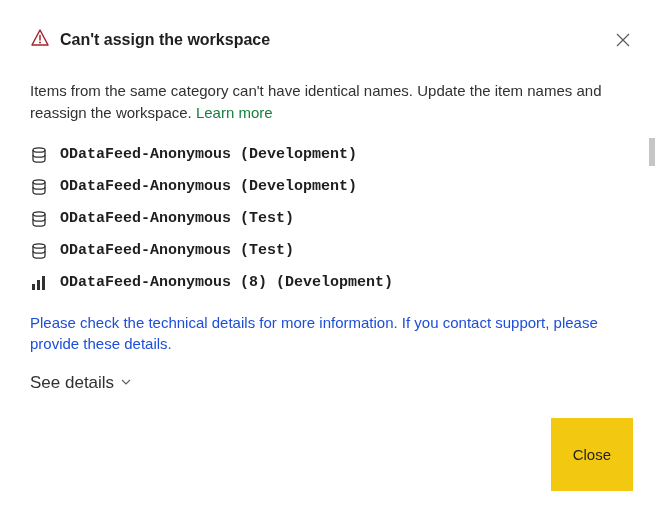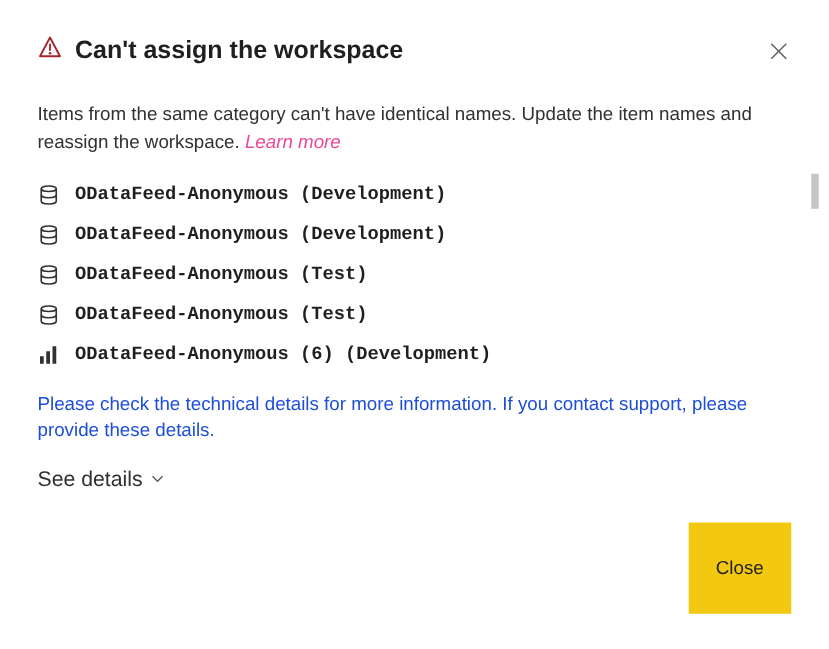--- a/index.html
+++ b/index.html
@@ -21,44 +21,43 @@
       align-items: center;
       justify-content: space-between;
       margin-bottom: 28px;
     }
     .header-left {
       display: flex;
       align-items: center;
       gap: 10px;
     }
     .title {
-      font-size: 20px;
+      font-size: 16px;
       font-weight: 700;
       color: #201f1e;
     }
     .close-x {
       cursor: pointer;
       color: #605e5c;
       width: 20px;
       height: 20px;
       display: flex;
       align-items: center;
       justify-content: center;
     }
     .message {
       font-size: 15px;
       line-height: 1.45;
       color: #323130;
       margin-bottom: 22px;
     }
     .link {
-      color: #ec4899;
+      color: #15803d;
       text-decoration: none;
       cursor: pointer;
-      font-style: italic;
     }
     .scroll-area {
       position: relative;
     }
     .scrollbar-thumb {
       position: absolute;
       right: -22px;
       top: -8px;
       width: 6px;
       height: 28px;
@@ -196,21 +195,21 @@
     </div>
 
     <div class="item">
       <span class="item-icon">
         <svg width="18" height="18" viewBox="0 0 18 18">
           <rect x="2" y="10" width="3" height="6" fill="#323130"></rect>
           <rect x="7" y="6" width="3" height="10" fill="#323130"></rect>
           <rect x="12" y="2" width="3" height="14" fill="#323130"></rect>
         </svg>
       </span>
-      <span class="item-label">ODataFeed-Anonymous (6) (Development)</span>
+      <span class="item-label">ODataFeed-Anonymous (8) (Development)</span>
     </div>
 
   </div>
 </div>
 
 <p class="tech-msg">Please check the technical details for more information. If you contact support, please provide these details.</p>
 
 <div class="see-details">
   <span>See details</span>
   <span>

